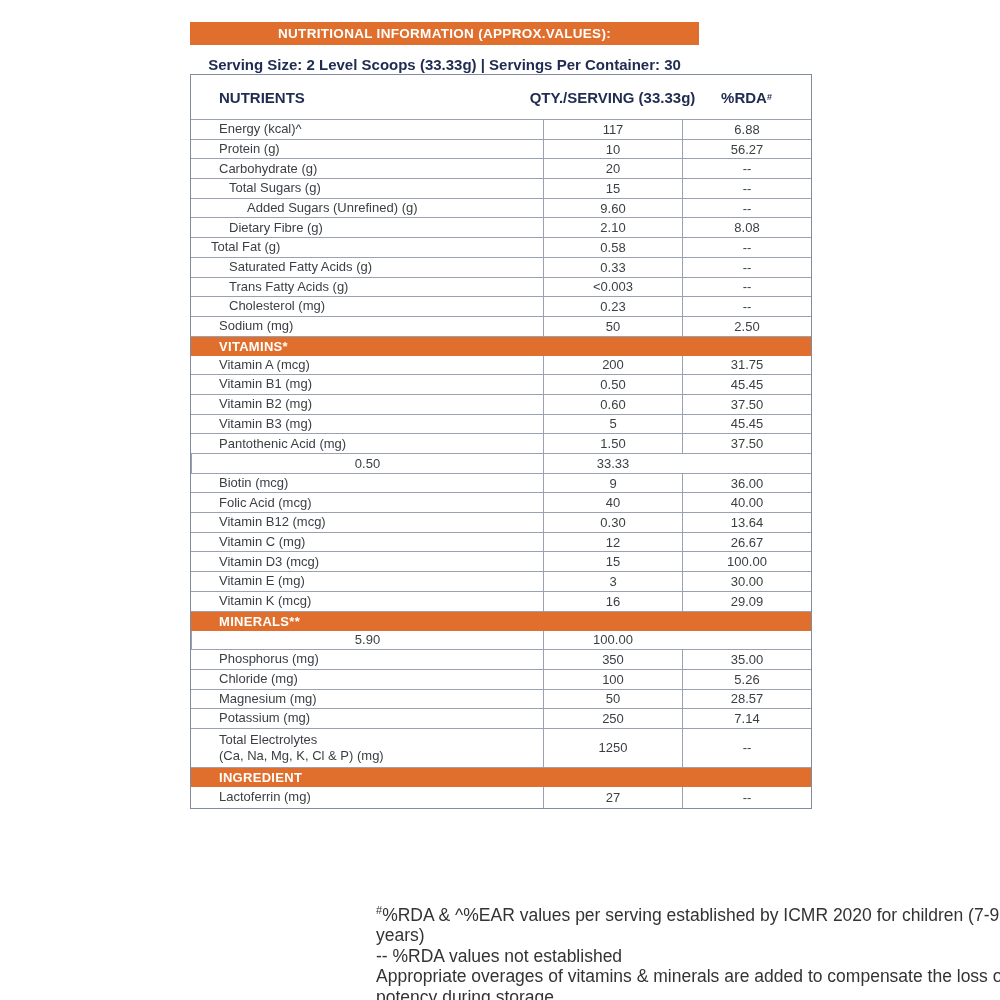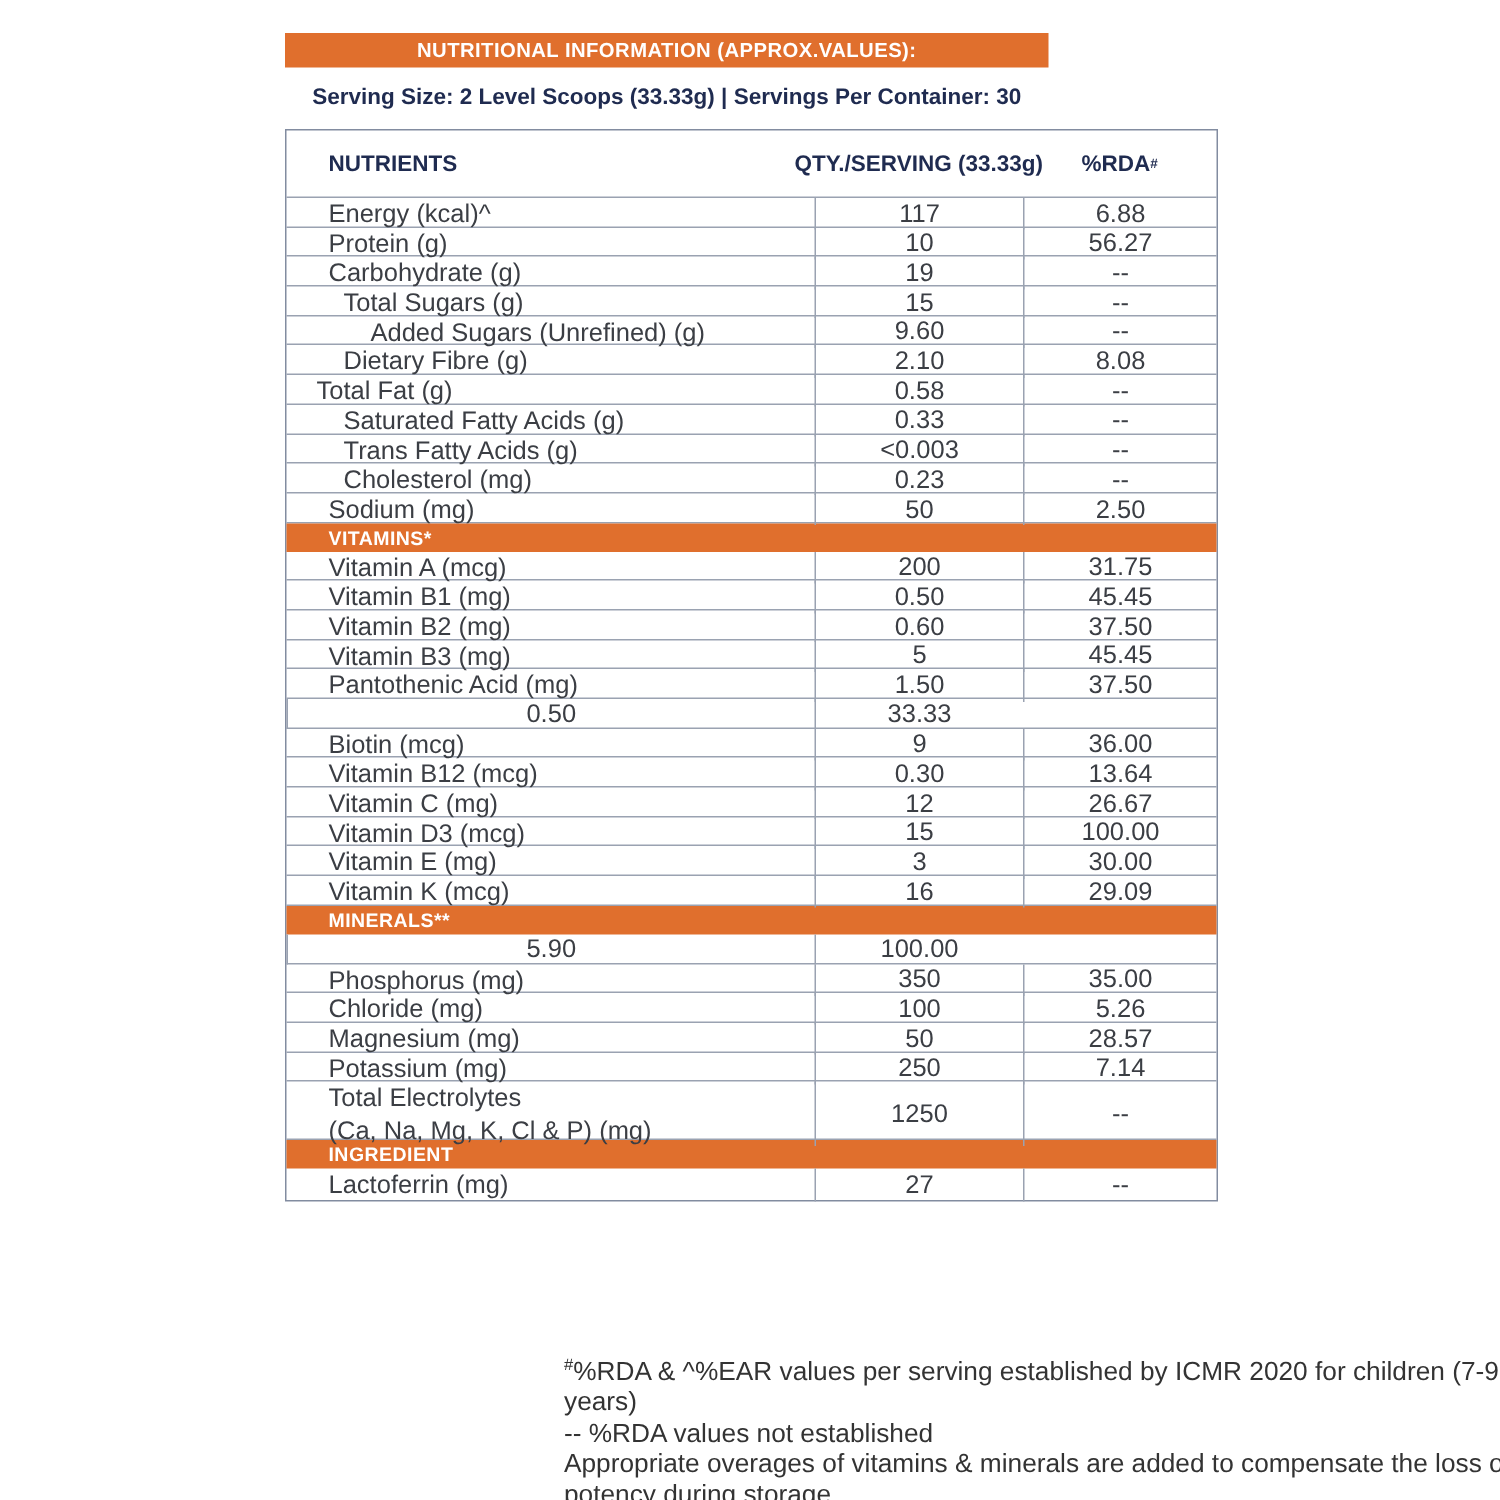--- a/index.html
+++ b/index.html
@@ -20,36 +20,36 @@
     height:23px;background:var(--accent);color:#ffffff;
     display:flex;align-items:center;justify-content:center;
     font-weight:bold;font-size:13.5px;letter-spacing:.3px;
   }
   .serving{
     margin-top:9px;height:20px;
     display:flex;align-items:center;justify-content:center;
     color:var(--navy);font-weight:bold;font-size:15px;
   }
   .ntable{
-    margin-top:12px;border:1px solid var(--outer);
+    margin-top:0;border:1px solid var(--outer);
     width:622px;background:#fff;
   }
   .thead{
     display:grid;grid-template-columns:352px 139px 129px;
     height:45px;border-bottom:1px solid var(--grid);
   }
   .th{display:flex;align-items:center;color:var(--navy);font-weight:bold;font-size:15px;white-space:nowrap;}
   .th-nutrients{padding-left:28px;}
   .th-qty{justify-content:center;overflow:visible;}
   .th-rda{justify-content:center;}
   .th sup{font-size:9px;line-height:0;}
   .row{
     display:grid;grid-template-columns:352px 139px 129px;
     height:19.7px;border-bottom:1px solid var(--grid);
-    font-size:17px;color:var(--row-text);
+    font-size:13px;color:var(--row-text);
   }
   .row:last-child{border-bottom:none;}
   .row.tall{height:39px;}
   .row.lastrow{height:21px;}
   .c1{display:flex;flex-direction:column;justify-content:center;align-items:flex-start;line-height:1.25;}
   .c2,.c3{border-left:1px solid var(--grid);display:flex;align-items:center;justify-content:center;}
   .ind0 .c1{padding-left:20px;}
   .ind1 .c1{padding-left:28px;}
   .ind2 .c1{padding-left:38px;}
   .ind3 .c1{padding-left:56px;}
@@ -99,21 +99,21 @@
           <div class="c1">
             <span>Protein (g)</span>
           </div>
           <div class="c2">10</div>
           <div class="c3">56.27</div>
         </div>
         <div class="row ind1">
           <div class="c1">
             <span>Carbohydrate (g)</span>
           </div>
-          <div class="c2">19</div>
+          <div class="c2">20</div>
           <div class="c3">--</div>
         </div>
         <div class="row ind2">
           <div class="c1">
             <span>Total Sugars (g)</span>
           </div>
           <div class="c2">15</div>
           <div class="c3">--</div>
         </div>
         <div class="row ind3">
@@ -204,20 +204,27 @@
         <div class="row ind1">
           <div class="c2">0.50</div>
           <div class="c3">33.33</div>
         </div>
         <div class="row ind1">
           <div class="c1">
             <span>Biotin (mcg)</span>
           </div>
           <div class="c2">9</div>
           <div class="c3">36.00</div>
+        </div>
+        <div class="row ind1">
+          <div class="c1">
+            <span>Folic Acid (mcg)</span>
+          </div>
+          <div class="c2">40</div>
+          <div class="c3">40.00</div>
         </div>
         <div class="row ind1">
           <div class="c1">
             <span>Vitamin B12 (mcg)</span>
           </div>
           <div class="c2">0.30</div>
           <div class="c3">13.64</div>
         </div>
         <div class="row ind1">
           <div class="c1">

